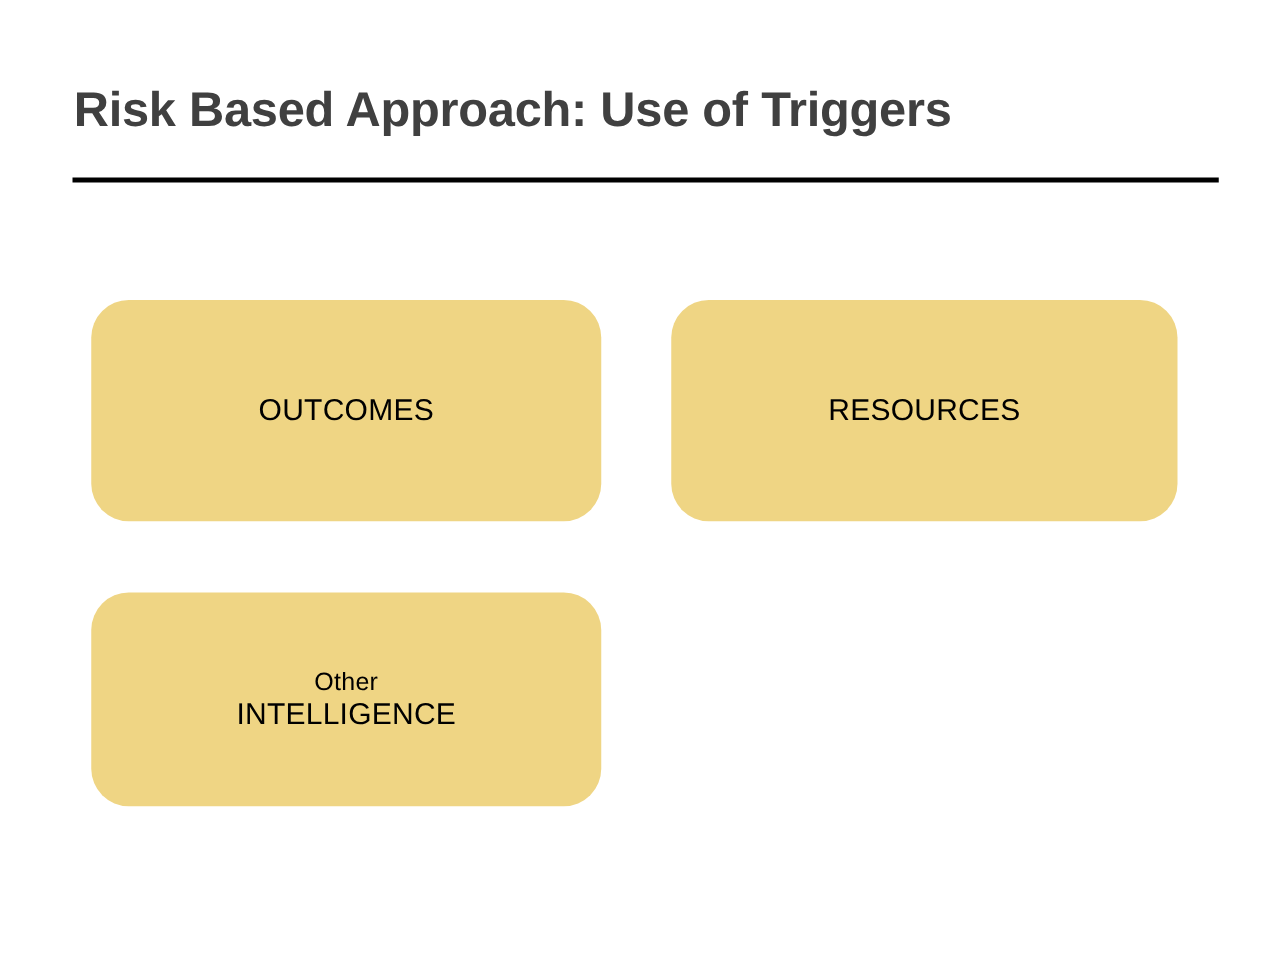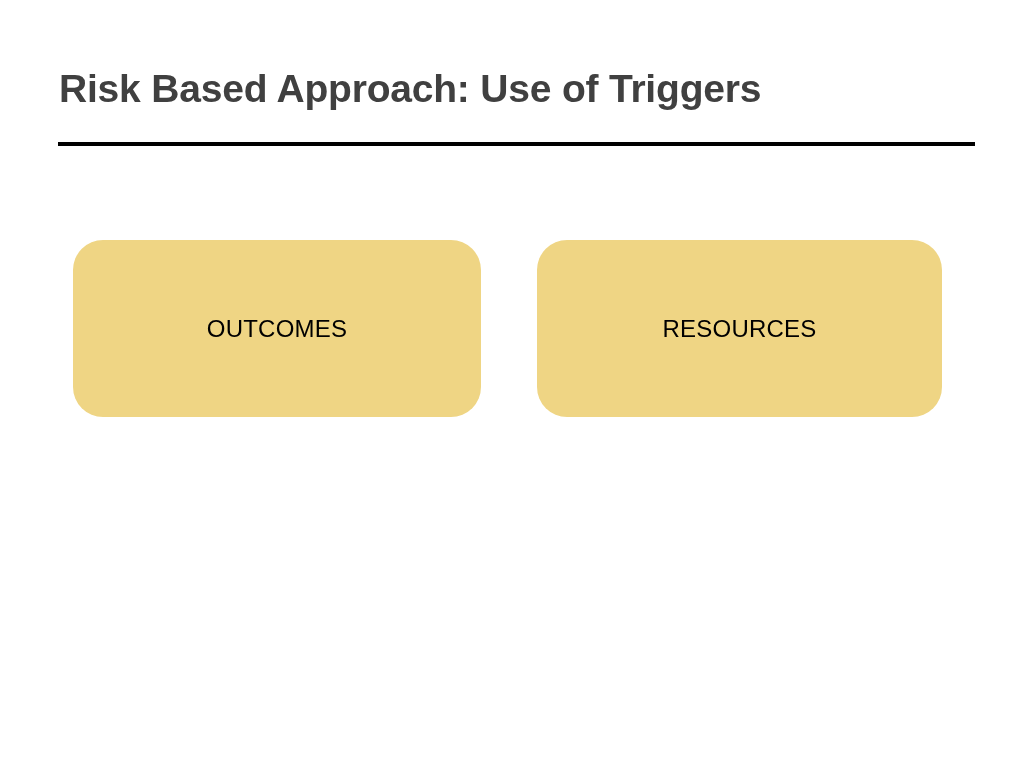--- a/index.html
+++ b/index.html
@@ -120,14 +120,20 @@
   <div id="title-rule" style="background: rgb(0, 0, 0);"></div>
 
   <div class="box" id="box-outcomes" style="background:#efd584;">
     <span class="box-label label-primary" style="color: rgb(0, 0, 0);">OUTCOMES</span>
   </div>
 
   <div class="box" id="box-resources" style="background:#efd584;">
     <span class="box-label label-primary" style="color: rgb(0, 0, 0);">RESOURCES</span>
   </div>
 
+  <div class="box" id="box-intelligence" style="background:#efd584;">
+    <div class="stack">
+      <span class="box-label label-secondary" style="color: rgb(0, 0, 0);">Other</span>
+      <span class="box-label label-primary" style="color: rgb(0, 0, 0);">INTELLIGENCE</span>
+    </div>
+  </div>
 
 </div>
 
 </body></html>

